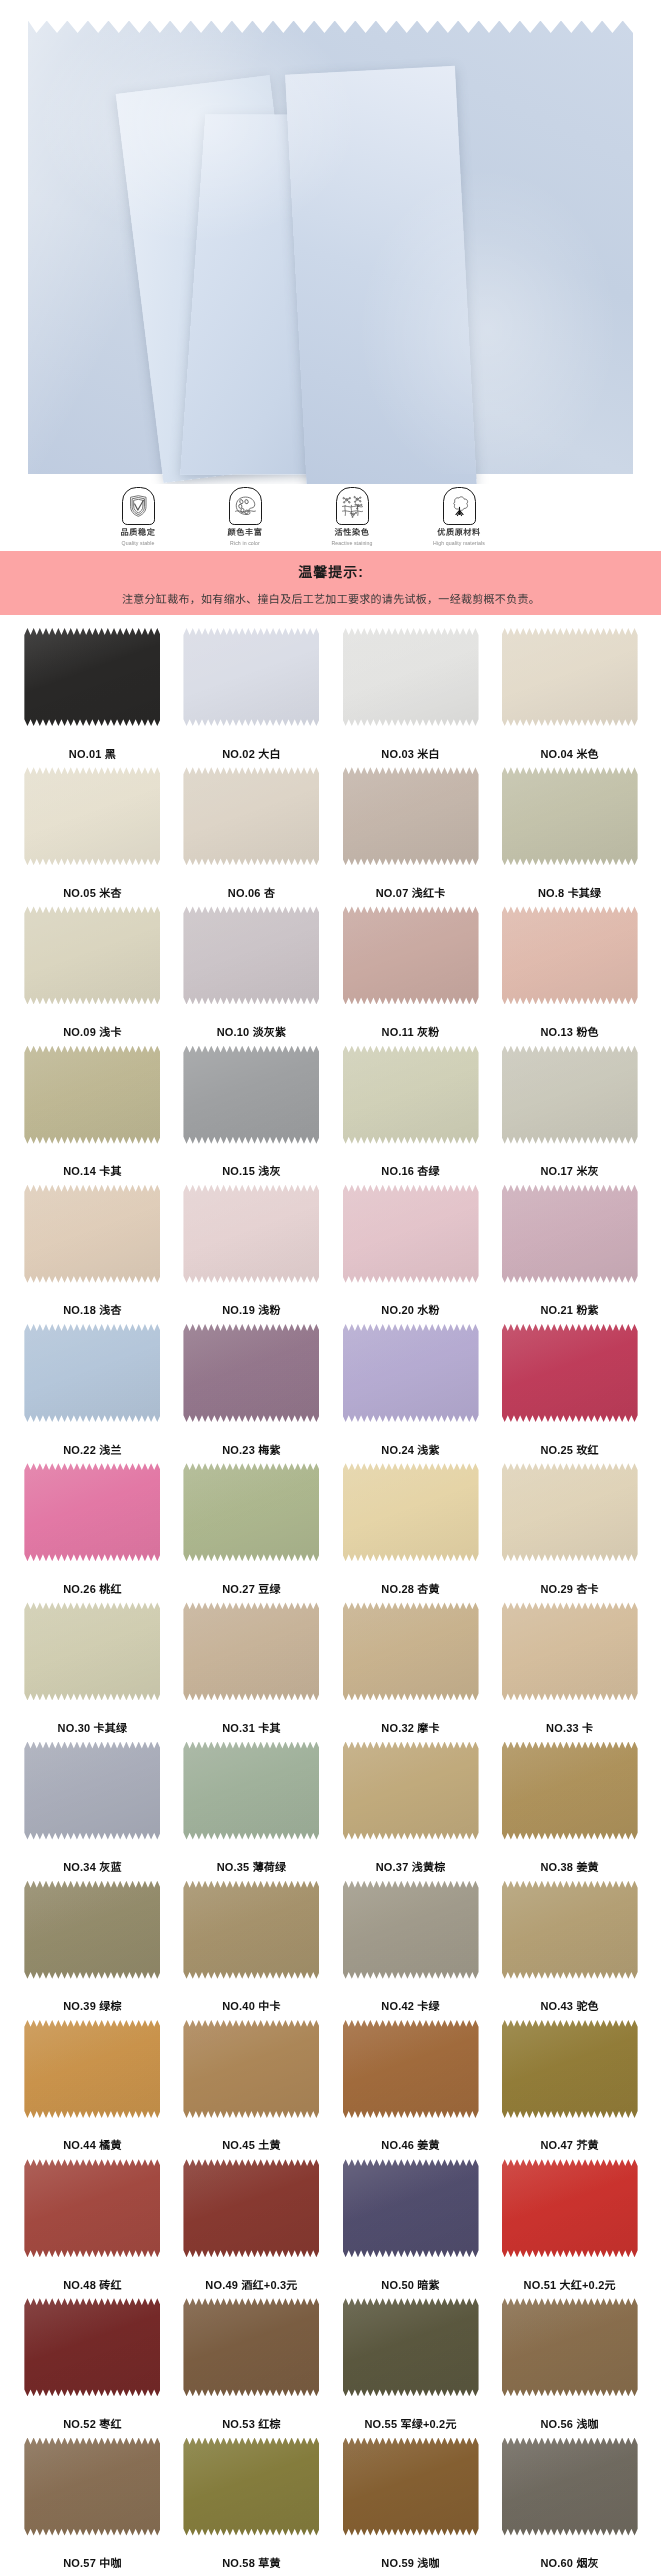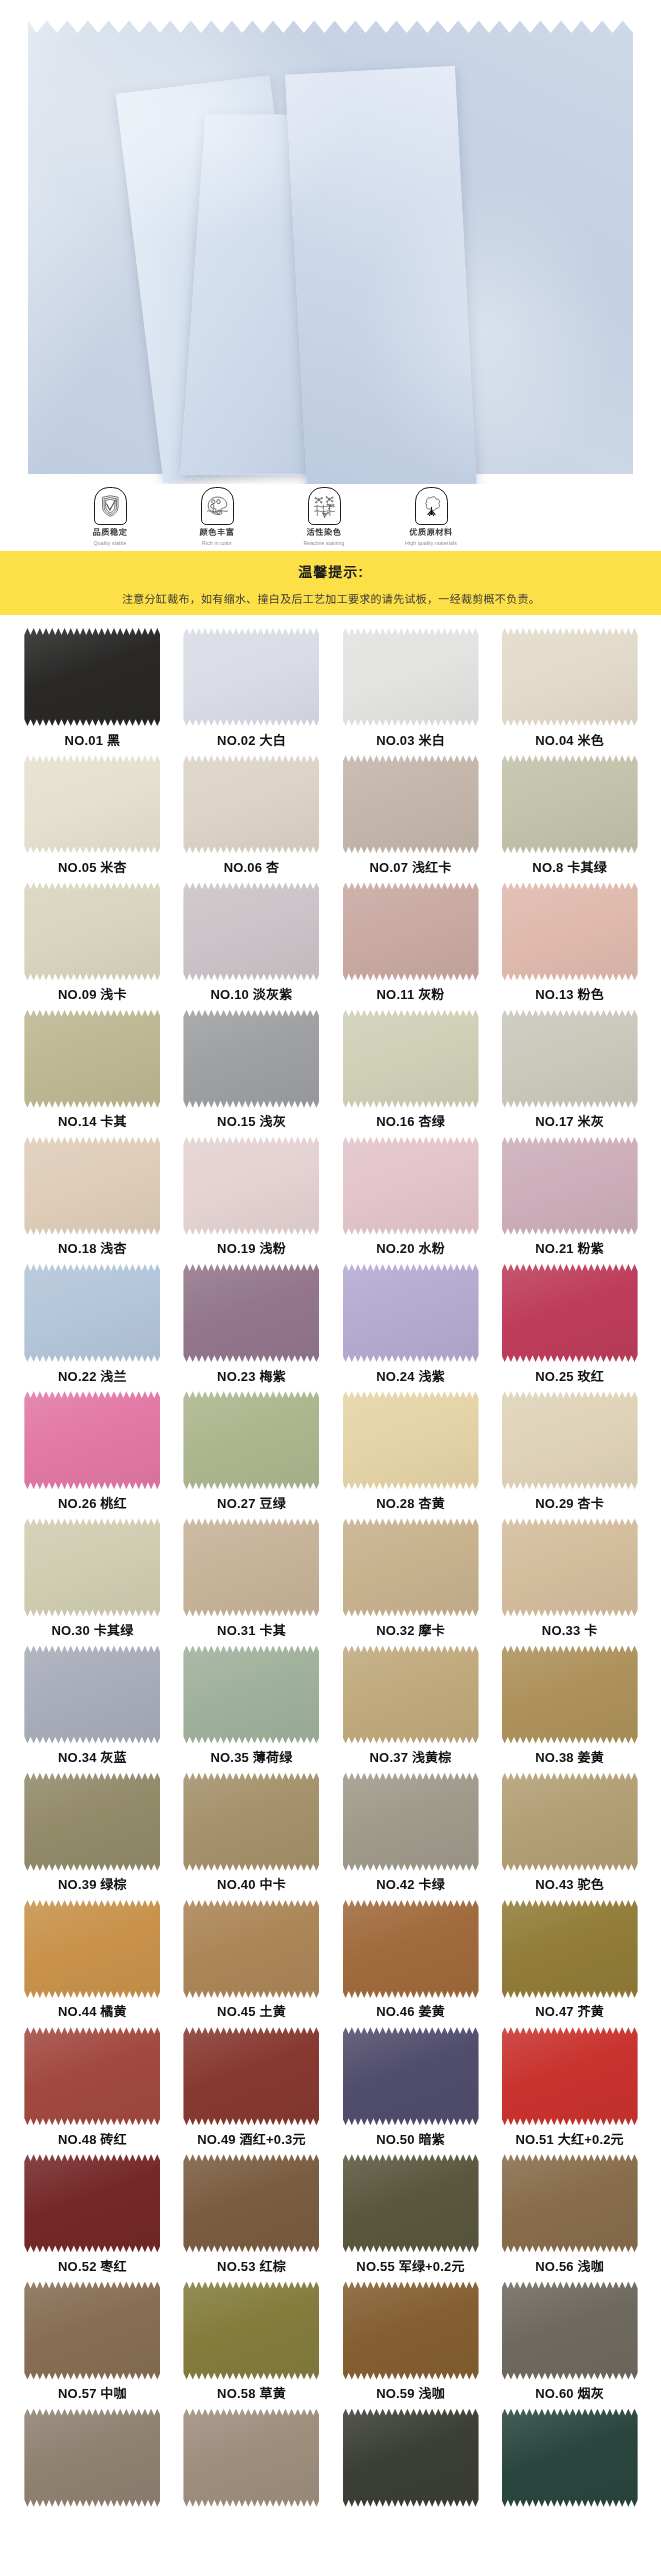--- a/index.html
+++ b/index.html
@@ -86,20 +86,21 @@
   }
 
   
   .features {
     width: 541px;
     display: flex;
     justify-content: center;
     gap: 30px;
     padding: 3.1px 0 5.2px;
     background: #ffffff;
+    margin-left: 28px;
   }
   .feature { width: 77px; text-align: center; }
   .feature-icon {
     width: 33px; height: 38px;
     margin: 0 auto 3.1px;
     border: 1.5px solid #1a1a1a;
     border-radius: 14.4px 14.4px 5.2px 5.2px;
     display: flex; align-items: center; justify-content: center;
     background: #ffffff;
   }
@@ -112,21 +113,21 @@
     line-height: 1.3;
   }
   .feature-en {
     font-size: 5.2px;
     color: #8d8d8d;
     margin-top: 1px;
     letter-spacing: 0.1px;
   }
 
   
-  .notice { padding: 10.3px 0 8.2px; text-align: center; background:#fde047; }
+  .notice { padding: 10.3px 0 8.2px; text-align: center; background:#fca5a5; }
   .notice-title {
     font-size: 14px;
     font-weight: bold;
     color: #1d1d1d;
     letter-spacing: 1px;
     margin-bottom: 9.3px;
   }
   .notice-body {
     font-size: 11px;
     color: #3a3a3a;
@@ -187,22 +188,22 @@
   .swatch::after {
     content: "";
     position: absolute; inset: 0;
     background:
       repeating-linear-gradient(0deg, rgba(255,255,255,.055) 0 0.5px, rgba(0,0,0,.030) 0.5px 1px),
       repeating-linear-gradient(90deg, rgba(255,255,255,.040) 0 0.5px, rgba(0,0,0,.022) 0.5px 1px),
       linear-gradient(160deg, rgba(255,255,255,.14) 0%, rgba(255,255,255,0) 45%, rgba(0,0,0,.055) 100%);
     pointer-events: none;
   }
   .cell-label {
-    margin-top: 2px;
-    font-size: 13px;
+    margin-top: 17px;
+    font-size: 11px;
     font-weight: bold;
     color: #111111;
     letter-spacing: 0.2px;
     white-space: nowrap;
     text-align: center;
   }
 </style>
 </head>
 <body>
 

